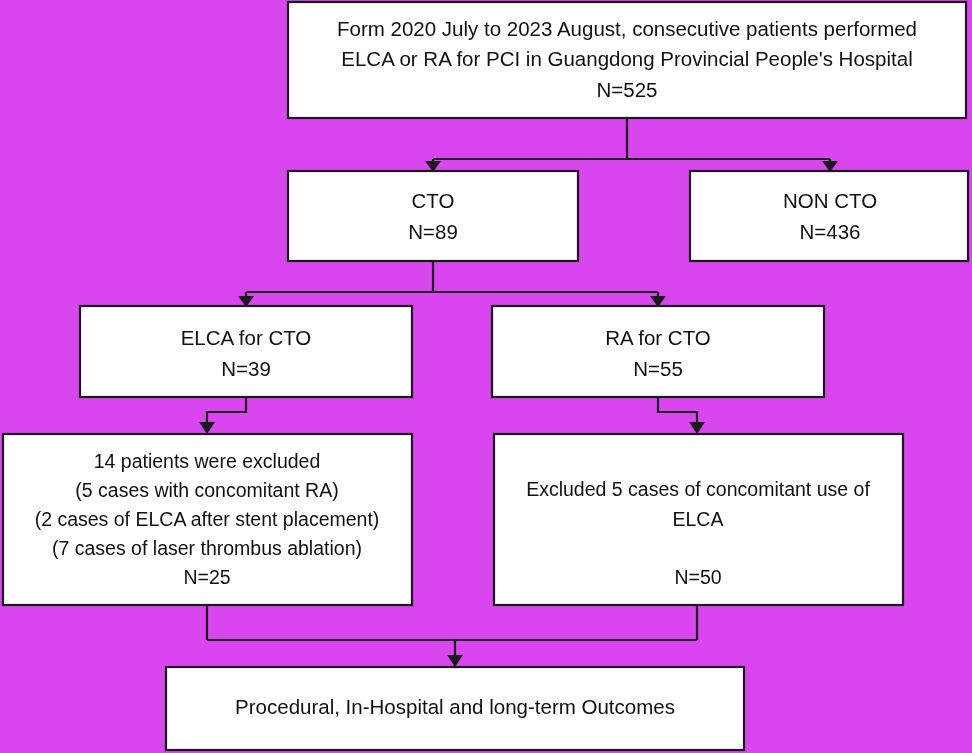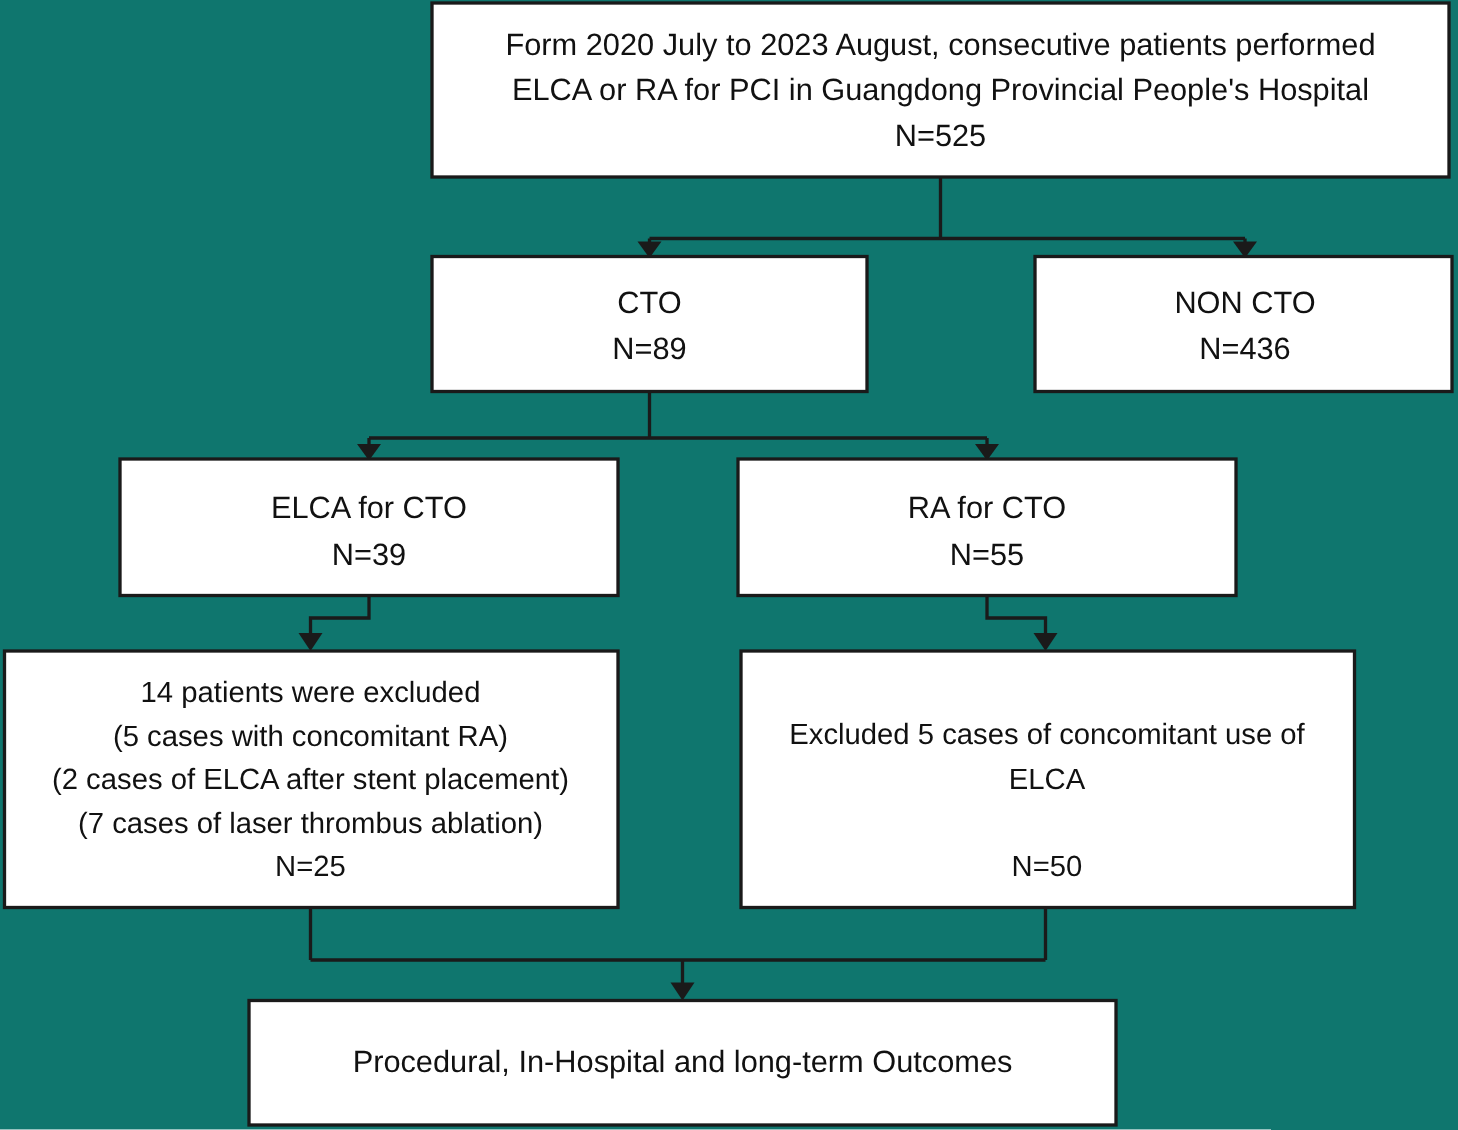--- a/index.html
+++ b/index.html
@@ -10,21 +10,21 @@
   body {
     width: 972px;
     height: 753px;
     overflow: hidden;
     font-family: "Liberation Sans", sans-serif;
   }
   #flowchart-root {
     position: relative;
     width: 972px;
     height: 753px;
-    background: #0f766e;
+    background: #d946ef;
   }
   svg.chart-svg {
     position: absolute;
     top: 0;
     left: 0;
     width: 972px;
     height: 753px;
   }
   .node-box {
     fill: #ffffff;

